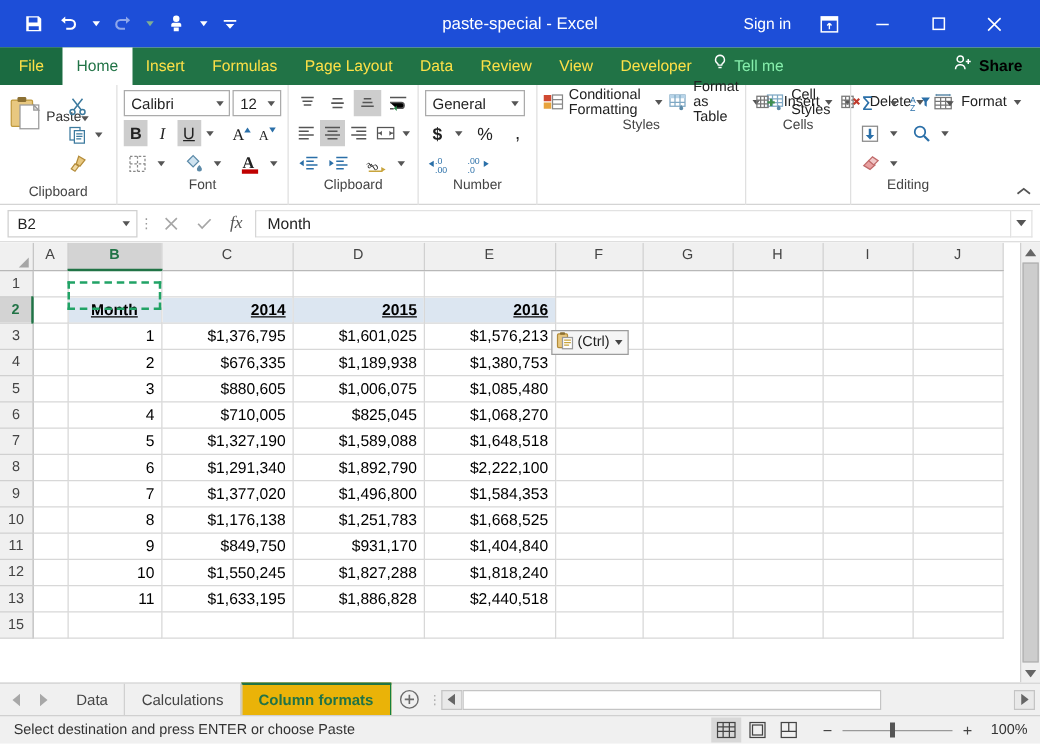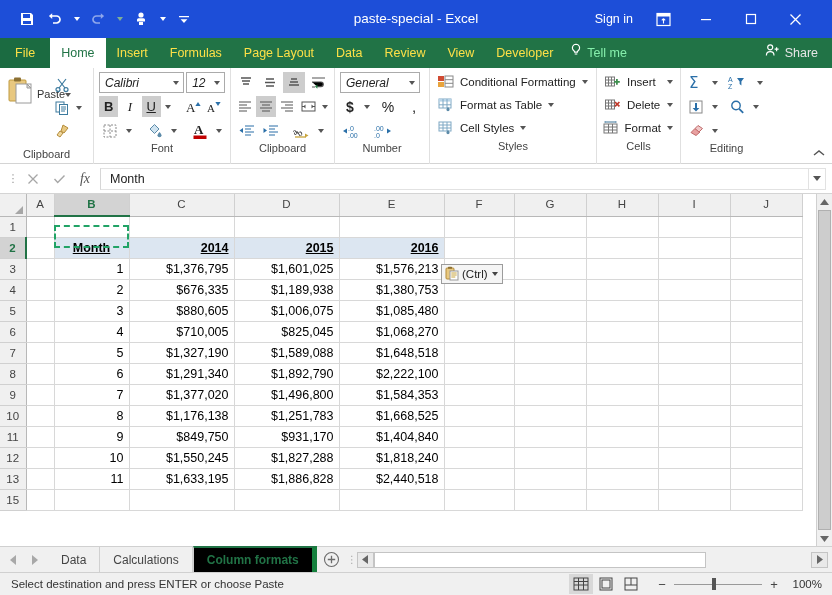--- a/index.html
+++ b/index.html
@@ -57,22 +57,22 @@
     height: 30px; line-height: 30px; padding: 0 11px; color: #fde047;
     font-size: 12.5px; cursor: pointer; white-space: nowrap;
   }
   .rtab.file { background: #1b6b41; padding: 0 15px; }
   .rtab.active { background: #ffffff; color: #217346; }
   .tellme {
     color: #86efac; font-size: 12.5px; padding: 0 8px 0 6px; line-height: 30px;
     display: flex; align-items: center; gap: 5px; cursor: pointer;
   }
   .share {
-    margin-left: auto; color: #e5e5e5; font-size: 12.5px; line-height: 30px;
-    display: flex; align-items: center; gap: 5px; padding-right: 14px; cursor: pointer;
+    margin-left: auto; color: #000000; font-size: 12.5px; line-height: 30px;
+    display: flex; align-items: center; gap: 5px; padding-right: 14px; cursor: pointer; font-weight: bold;
   }
 
   
   .ribbon {
     height: 96px; background: #ffffff; border-bottom: 1px solid #d4d4d4;
     display: flex; flex: 0 0 96px; position: relative;
   }
   .rgroup { display: flex; flex-direction: column; position: relative; height: 96px; }
   .rgroup + .rgroup { border-left: 1px solid #e0e0e0; }
   .rgroup-body { flex: 1; display: flex; align-items: flex-start; padding: 4px 5px 0 5px; }
@@ -102,21 +102,21 @@
     border-top: 4px solid #555;
   }
 
   
   .fontgrp-body { display: flex; flex-direction: column; gap: 3px; padding: 4px 5px 0 5px; }
   .frow { display: flex; align-items: center; gap: 2px; }
   .combo {
     height: 21px; border: 1px solid #ababab; background: #fff; display: flex;
     align-items: center; font-size: 12px; color: #222; padding-left: 5px; cursor: pointer;
   }
-  .combo .cv { flex: 1; overflow: hidden; white-space: nowrap; font-style: italic; }
+  .combo .cv { flex: 1; overflow: hidden; white-space: nowrap; }
   .combo .cb {
     width: 15px; height: 19px; display: flex; align-items: center; justify-content: center;
     border-left: 1px solid transparent;
   }
   .combo .cb::after {
     content: ""; border-left: 3.5px solid transparent; border-right: 3.5px solid transparent;
     border-top: 4px solid #555;
   }
   .tbtn {
     width: 22px; height: 21px; display: flex; align-items: center; justify-content: center;
@@ -124,21 +124,21 @@
   }
   .tbtn.on { background: #cdcdcd; }
 
   
   .algrid { display: flex; flex-direction: column; gap: 3px; padding: 4px 4px 0 4px; }
 
   
   .numgrp-body { display: flex; flex-direction: column; gap: 3px; padding: 4px 5px 0 5px; }
 
   
-  .stylelist { display: flex; flex-direction: column; gap: 1px; padding: 3px 4px 0 4px; }
+  .stylelist { display: flex; flex-direction: row; gap: 1px; padding: 3px 4px 0 4px; }
   .styleitem {
     display: flex; align-items: center; height: 22px; font-size: 11.5px; color: #222;
     gap: 4px; cursor: pointer; padding-right: 3px;
   }
   .styleitem .sarr {
     border-left: 3.5px solid transparent; border-right: 3.5px solid transparent;
     border-top: 4px solid #555; margin-left: 2px;
   }
   .ribbon-collapse {
     position: absolute; right: 6px; bottom: 2px; width: 14px; height: 14px;
@@ -255,22 +255,22 @@
   .navarr {
     width: 22px; height: 22px; display: flex; align-items: center; justify-content: center;
     color: #a8a8a8; font-size: 9px; cursor: pointer;
   }
   .stabs { display: flex; align-items: stretch; }
   .stab {
     padding: 0 13px; display: flex; align-items: center; font-size: 12px;
     color: #444; background: #f0f0f0; border-right: 1px solid #d0d0d0; cursor: pointer;
   }
   .stab.active {
-    background: #000000; color: #217346; font-weight: bold;
-    border-top: 2px solid #217346; border-right: 5px solid #15803d; border-left: 1px solid #d0d0d0;
+    background: #eab308; color: #217346; font-weight: bold;
+    border-top: 2px solid #217346; border-right: 1px solid #15803d; border-left: 1px solid #d0d0d0;
     margin-top: -1px;
   }
   .addsheet {
     width: 30px; display: flex; align-items: center; justify-content: center;
     color: #6b6b6b; font-size: 14px; cursor: pointer;
   }
   .tabsplit { width: 10px; display: flex; align-items: center; justify-content: center; color: #aaa; font-size: 10px; }
   .hsbwrap { flex: 1; display: flex; align-items: center; padding-right: 4px; }
   .hsb { flex: 1; height: 16px; background: #f0f0f0; display: flex; align-items: stretch; }
   .hsb .harrow {
@@ -750,20 +750,24 @@
     </div>
 
     <div class="ribbon-collapse">
       <svg width="14" height="12" viewBox="0 0 14 12">
           <path fill="none" stroke="#555" stroke-width="1.4" d="M2 8l5-4 5 4"></path>
         </svg>
     </div>
   </div>
 
   <div class="fbar">
+    <div class="namebox">
+      <span class="nv">B2</span>
+      <span class="nb"></span>
+    </div>
     <div class="fdots">⋮</div>
     <div class="fbtns">
       <div class="fbtn">
         <svg width="12" height="12" viewBox="0 0 12 12">
             <path stroke="#a6a6a6" stroke-width="1.3" d="M1.5 1.5l9 9M10.5 1.5l-9 9"></path>
           </svg>
       </div>
       <div class="fbtn">
         <svg width="13" height="12" viewBox="0 0 13 12">
             <path fill="none" stroke="#a6a6a6" stroke-width="1.4" d="M1.5 6l3.2 3.4L11.5 2.4"></path>

